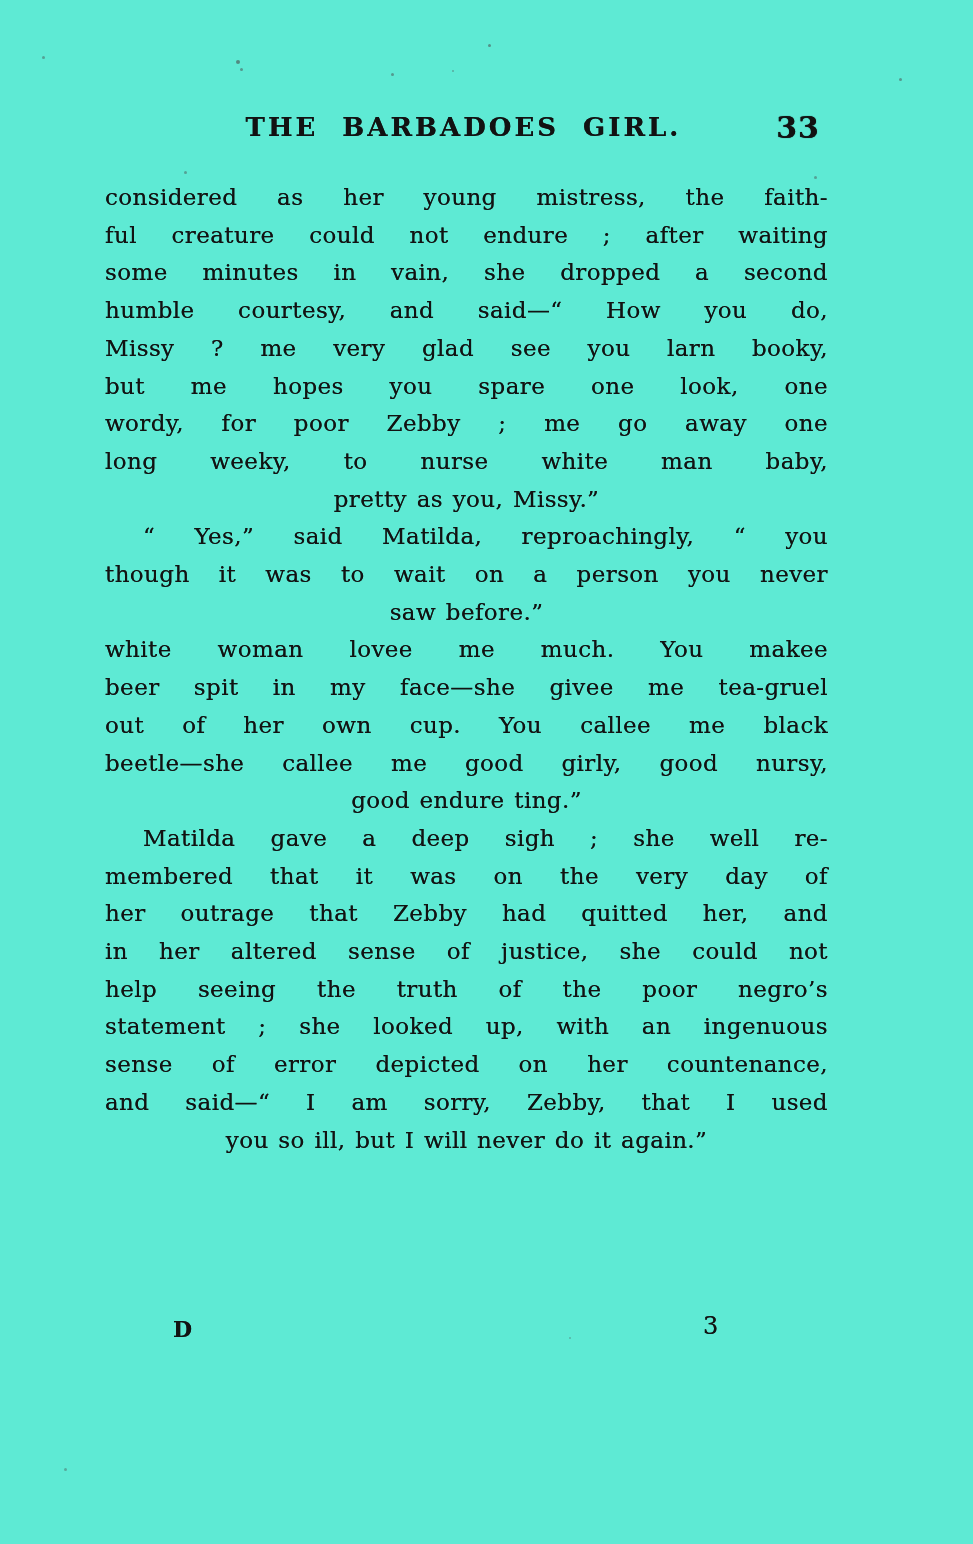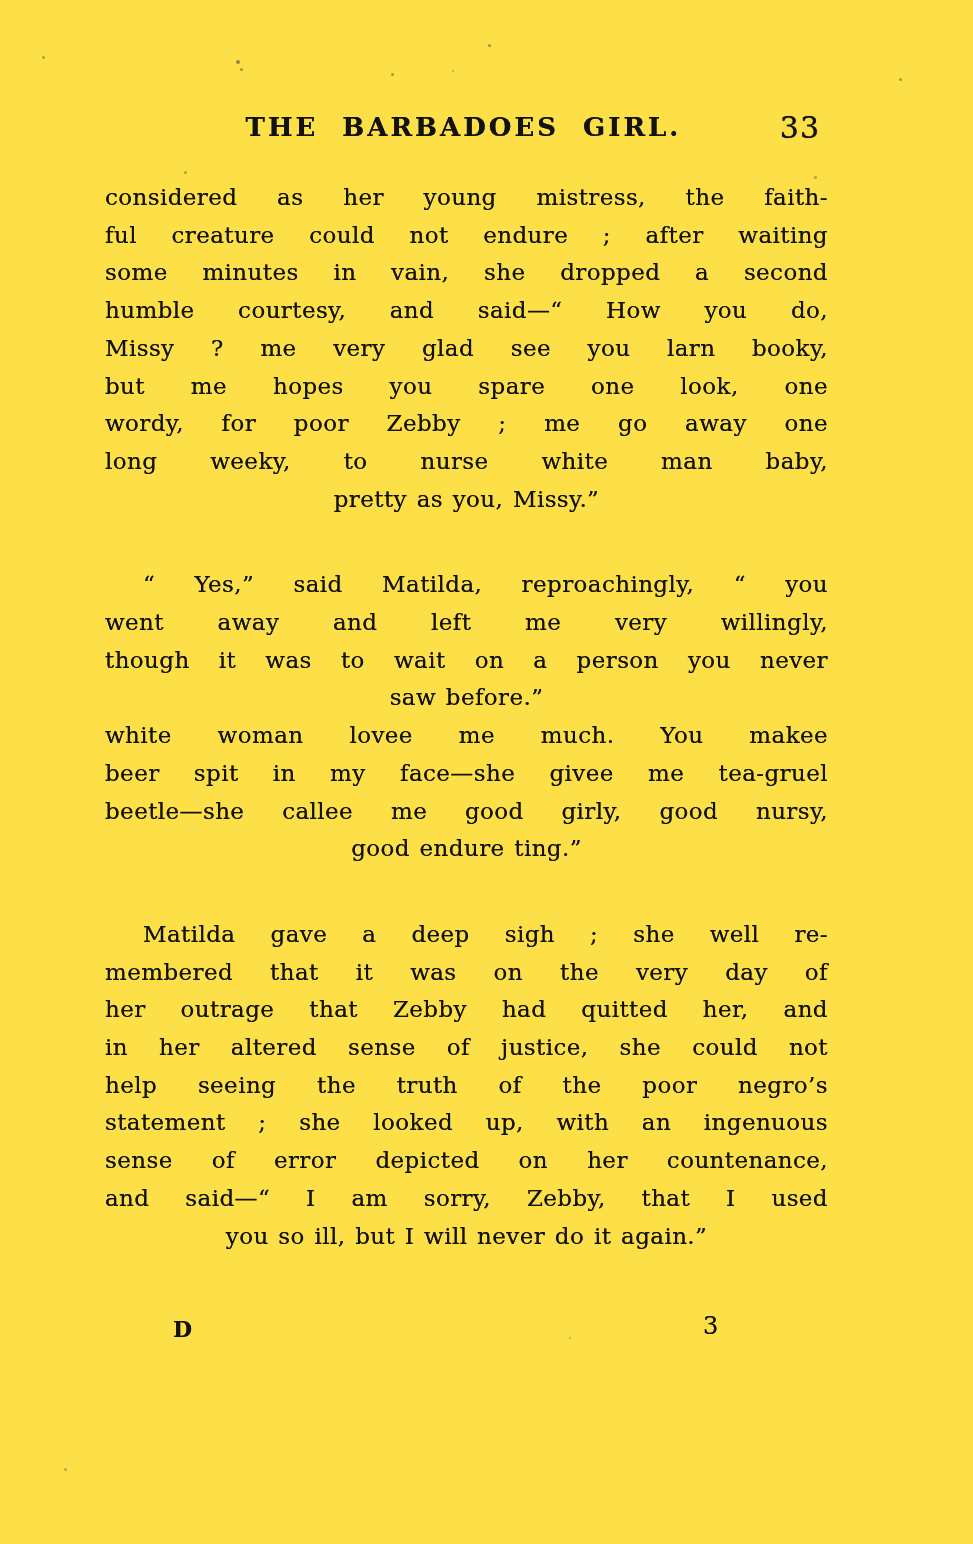--- a/index.html
+++ b/index.html
@@ -4,21 +4,21 @@
 <style>
   html, body {
     margin: 0;
     padding: 0;
     background: #ffffff;
   }
   .page {
     position: relative;
     width: 973px;
     height: 1544px;
-    background: #fde047;
+    background: #5eead4;
     overflow: hidden;
     font-family: "DejaVu Serif", "Liberation Serif", serif;
     color: #121212;
   }
 
   
   .running-head {
     position: absolute;
     top: 112px;
     left: 0;
@@ -35,21 +35,21 @@
     letter-spacing: 3px;
     word-spacing: 12px;
     white-space: nowrap;
     text-shadow: 0 0 0.6px rgba(10,10,10,0.8);
   }
   .head-page-number {
     position: absolute;
     right: 153px;
     top: -2px;
     font-size: 30px;
-    font-weight: 400;
+    font-weight: 700;
     letter-spacing: 1px;
     text-shadow: 0 0 0.8px rgba(10,10,10,0.9);
   }
 
   
   .text-block {
     position: absolute;
     left: 105px;
     top: 179px;
     width: 723px;
@@ -63,21 +63,20 @@
     white-space: nowrap;
     text-align: center;
   }
   .line.j {
     white-space: normal;
     text-align: justify;
     text-align-last: justify;
   }
   .line.ind {
     padding-left: 38px;
-    margin-top: 48px;
   }
 
   
   .footer-line {
     position: absolute;
     top: 1312px;
     left: 105px;
     width: 723px;
     height: 34px;
     font-size: 22px;
@@ -121,27 +120,27 @@
         <div class="line j">some minutes in vain, she dropped a second</div>
         <div class="line j">humble courtesy, and said—“ How you do,</div>
         <div class="line j">Missy ? me very glad see you larn booky,</div>
         <div class="line j">but me hopes you spare one look, one</div>
         <div class="line j">wordy, for poor Zebby ; me go away one</div>
         <div class="line j">long weeky, to nurse white man baby,</div>
         <div class="line">pretty as you, Missy.”</div>
       </div>
       <div class="para">
         <div class="line j ind">“ Yes,” said Matilda, reproachingly, “ you</div>
-        <div class="line j">went away and left me very willingly,</div>
         <div class="line j">though it was to wait on a person you never</div>
         <div class="line">saw before.”</div>
       </div>
       <div class="para">
         <div class="line j">white woman lovee me much.  You makee</div>
         <div class="line j">beer spit in my face—she givee me tea-gruel</div>
+        <div class="line j">out of her own cup.  You callee me black</div>
         <div class="line j">beetle—she callee me good girly, good nursy,</div>
         <div class="line">good endure ting.”</div>
       </div>
       <div class="para">
         <div class="line j ind">Matilda gave a deep sigh ; she well re-</div>
         <div class="line j">membered that it was on the very day of</div>
         <div class="line j">her outrage that Zebby had quitted her, and</div>
         <div class="line j">in her altered sense of justice, she could not</div>
         <div class="line j">help seeing the truth of the poor negro’s</div>
         <div class="line j">statement ; she looked up, with an ingenuous</div>

